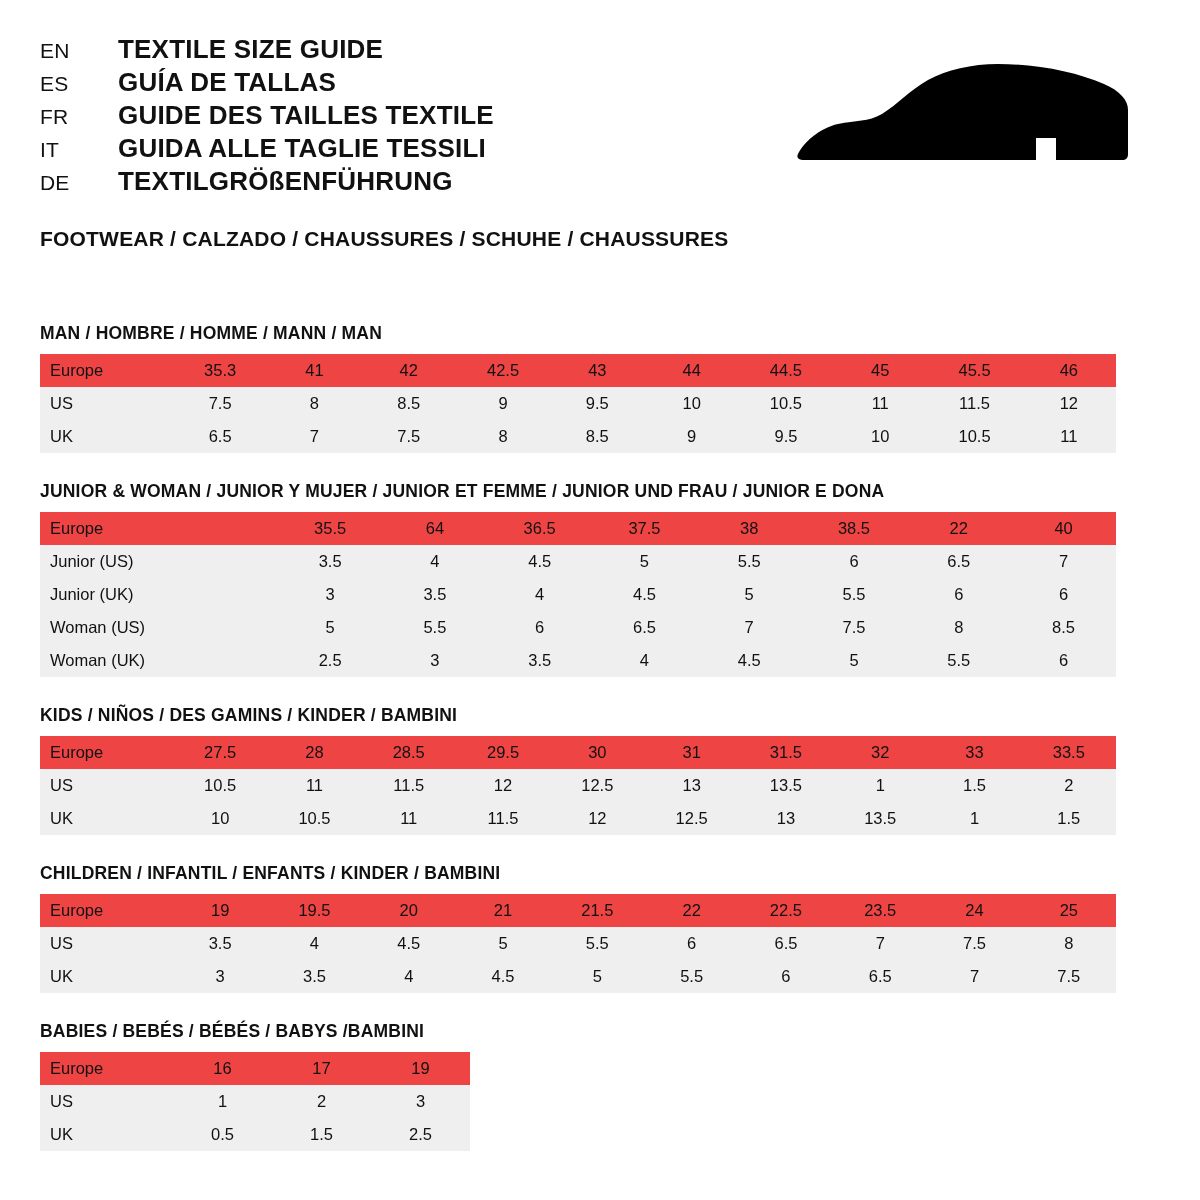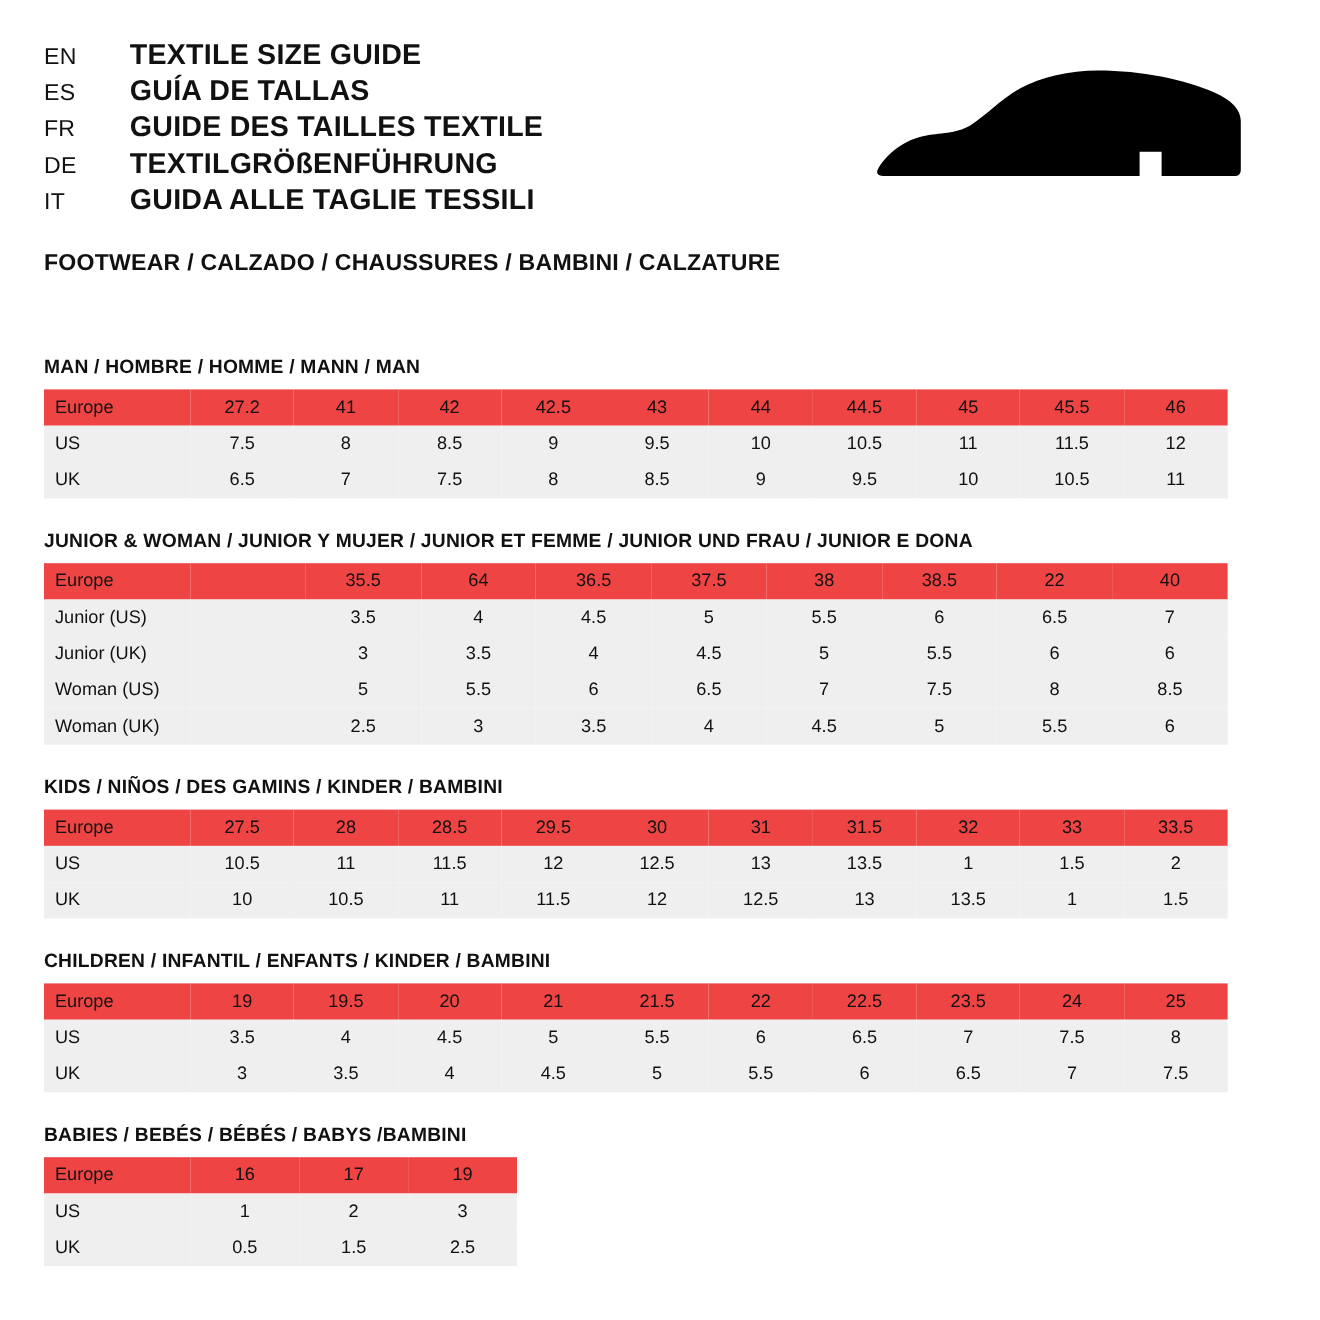--- a/index.html
+++ b/index.html
@@ -118,48 +118,48 @@
       </div>
       <div class="lang-row">
         <div class="lang-code">ES</div>
         <div class="lang-text">GUÍA DE TALLAS</div>
       </div>
       <div class="lang-row">
         <div class="lang-code">FR</div>
         <div class="lang-text">GUIDE DES TAILLES TEXTILE</div>
       </div>
       <div class="lang-row">
+        <div class="lang-code">IT</div>
+        <div class="lang-text">GUIDA ALLE TAGLIE TESSILI</div>
+      </div>
+      <div class="lang-row">
         <div class="lang-code">DE</div>
         <div class="lang-text">TEXTILGRÖßENFÜHRUNG</div>
-      </div>
-      <div class="lang-row">
-        <div class="lang-code">IT</div>
-        <div class="lang-text">GUIDA ALLE TAGLIE TESSILI</div>
       </div>
     </div>
 
     <div class="shoe-wrap">
       <svg width="340" height="120" viewBox="0 0 340 120">
         <path fill="#000000" d="M8 92 C14 80 30 66 48 62 C66 58 78 60 92 52 C108 42 120 28 138 18 C156 8 182 2 208 2 C248 2 286 10 314 22 C330 29 338 38 338 48 L338 92 C338 96 336 98 332 98 L266 98 L266 76 L246 76 L246 98 L14 98 C9 98 6 96 8 92 Z"></path>
       </svg>
     </div>
 
   </div>
 
-  <div class="footwear-title">FOOTWEAR / CALZADO / CHAUSSURES / BAMBINI / CALZATURE</div>
+  <div class="footwear-title">FOOTWEAR / CALZADO / CHAUSSURES / SCHUHE / CHAUSSURES</div>
 
   <div class="sections">
 
     <div class="section">
       <div class="section-title">MAN / HOMBRE / HOMME / MANN / MAN</div>
       <table class="size-table">
         <tbody>
             <tr class="head-row">
           <td class="row-label">Europe</td>
-          <td>27.2</td>
+          <td>35.3</td>
           <td>41</td>
           <td>42</td>
           <td>42.5</td>
           <td>43</td>
           <td>44</td>
           <td>44.5</td>
           <td>45</td>
           <td>45.5</td>
           <td>46</td>
         </tr>

